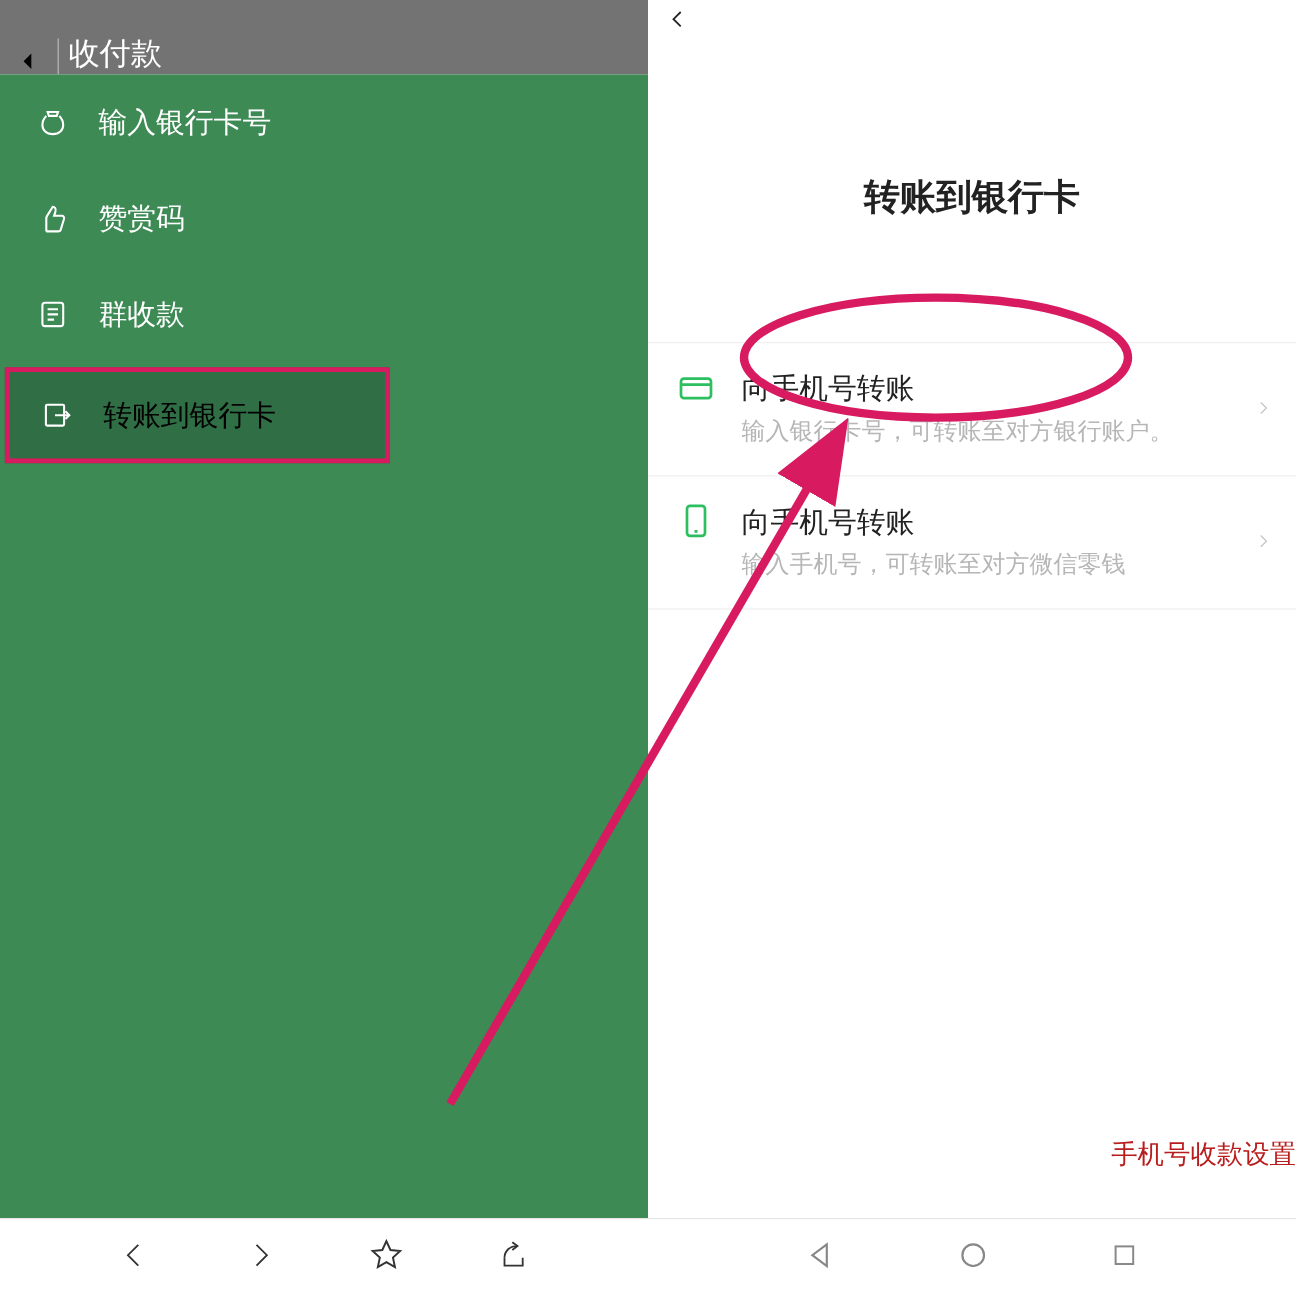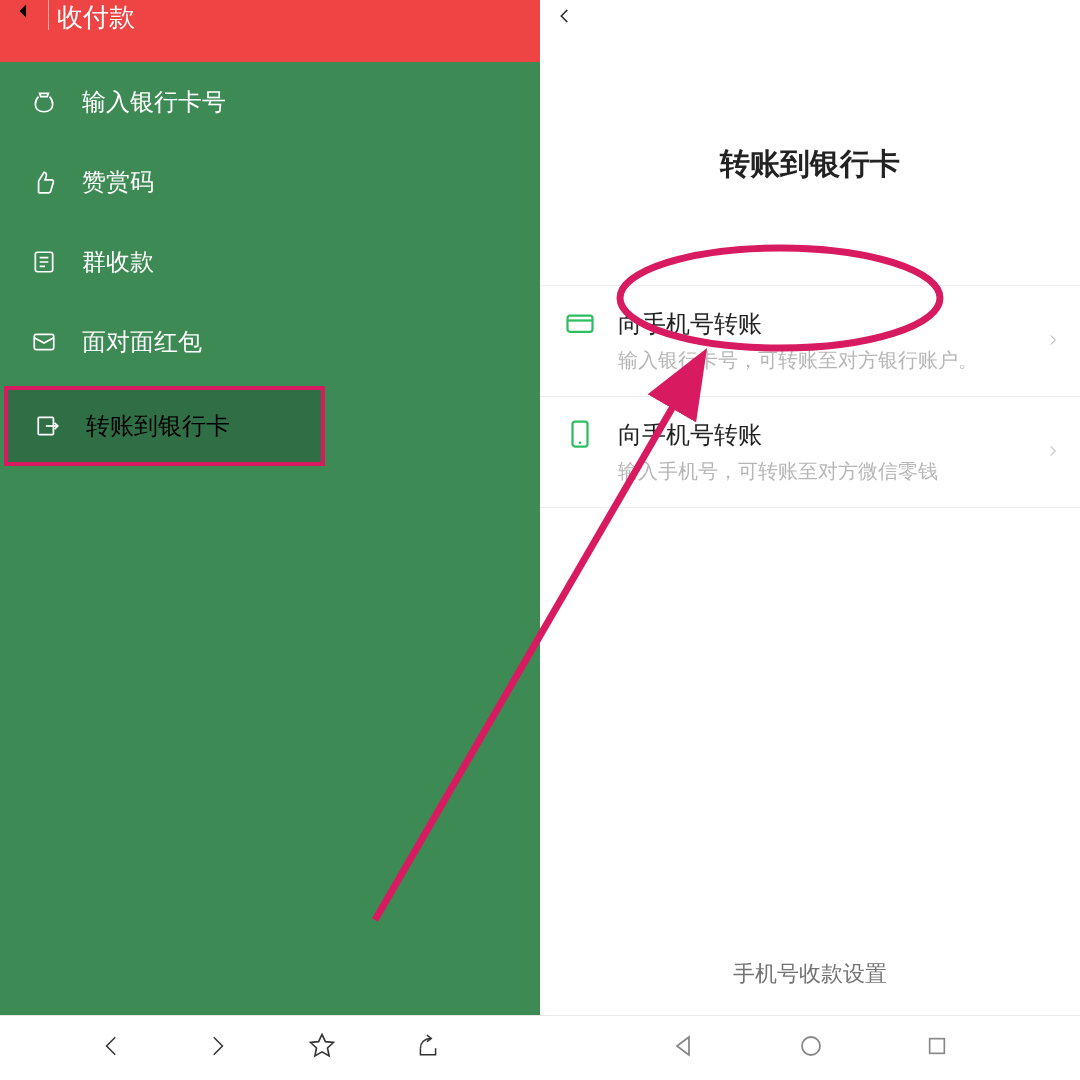--- a/index.html
+++ b/index.html
@@ -23,23 +23,23 @@
     width: 540px;
     display: flex;
     flex-direction: column;
     background: #fff;
     position: relative;
   }
 
   
   .left-header {
     height: 62px;
-    background: #ef4444;
-    display: flex;
-    align-items: flex-start;
+    background: #737373;
+    display: flex;
+    align-items: flex-end;
     padding: 0 10px;
     color: #fff;
   }
   .left-header .back { width: 34px; display: flex; align-items: center; justify-content: center; }
   .left-header .divider {
     width: 1px; height: 30px; background: rgba(255,255,255,0.5); margin: 0 8px 0 4px;
   }
   .left-header .title { font-size: 26px; }
 
   
@@ -109,25 +109,25 @@
   .transfer-item .tlabel { font-size: 24px; color: #222; margin-bottom: 6px; }
   .transfer-item .tdesc { font-size: 20px; color: #b6b6b6; line-height: 1.4; }
   .transfer-item .chev {
     position: absolute; right: 18px; top: 50%; transform: translateY(-50%);
     width: 16px; height: 16px;
   }
   .transfer-item .chev svg { stroke: #c8c8c8; fill: none; stroke-width: 2; }
 
   .right-footer {
     position: absolute;
-    bottom: 4px;
+    bottom: 16px;
     width: 100%;
-    text-align: center;
+    text-align: right;
     font-size: 22px;
-    color: #737373;
+    color: #b91c1c;
     padding-bottom: 22px;
   }
 
   
   .bottom-bar {
     position: absolute;
     bottom: 0;
     width: 1080px;
     height: 65px;
     background: #fff;
@@ -199,29 +199,20 @@
         <span>赞赏码</span>
       </div>
       <div class="green-item">
         <span class="icon">
           <svg width="26" height="26" viewBox="0 0 24 24">
               <rect x="4" y="3" width="16" height="18" rx="2"></rect>
               <path d="M8 8h8M8 12h8M8 16h5"></path>
             </svg>
         </span>
         <span>群收款</span>
-      </div>
-      <div class="green-item">
-        <span class="icon">
-          <svg width="26" height="26" viewBox="0 0 24 24">
-              <rect x="3" y="5" width="18" height="14" rx="2"></rect>
-              <path d="M3 8l9 5 9-5"></path>
-            </svg>
-        </span>
-        <span>面对面红包</span>
       </div>
       <div class="highlight-box">
         <span class="icon" style="margin-right:22px;width:32px;height:32px;display:flex;align-items:center;justify-content:center;">
           <svg width="26" height="26" viewBox="0 0 24 24" style="stroke:#fff;fill:none;stroke-width:1.6;">
               <rect x="3" y="4" width="14" height="16" rx="1"></rect>
               <path d="M10 12h11"></path>
               <path d="M18 9l3 3-3 3"></path>
             </svg>
         </span>
         <span style="color:#000000;font-size:24px;">转账到银行卡</span>

